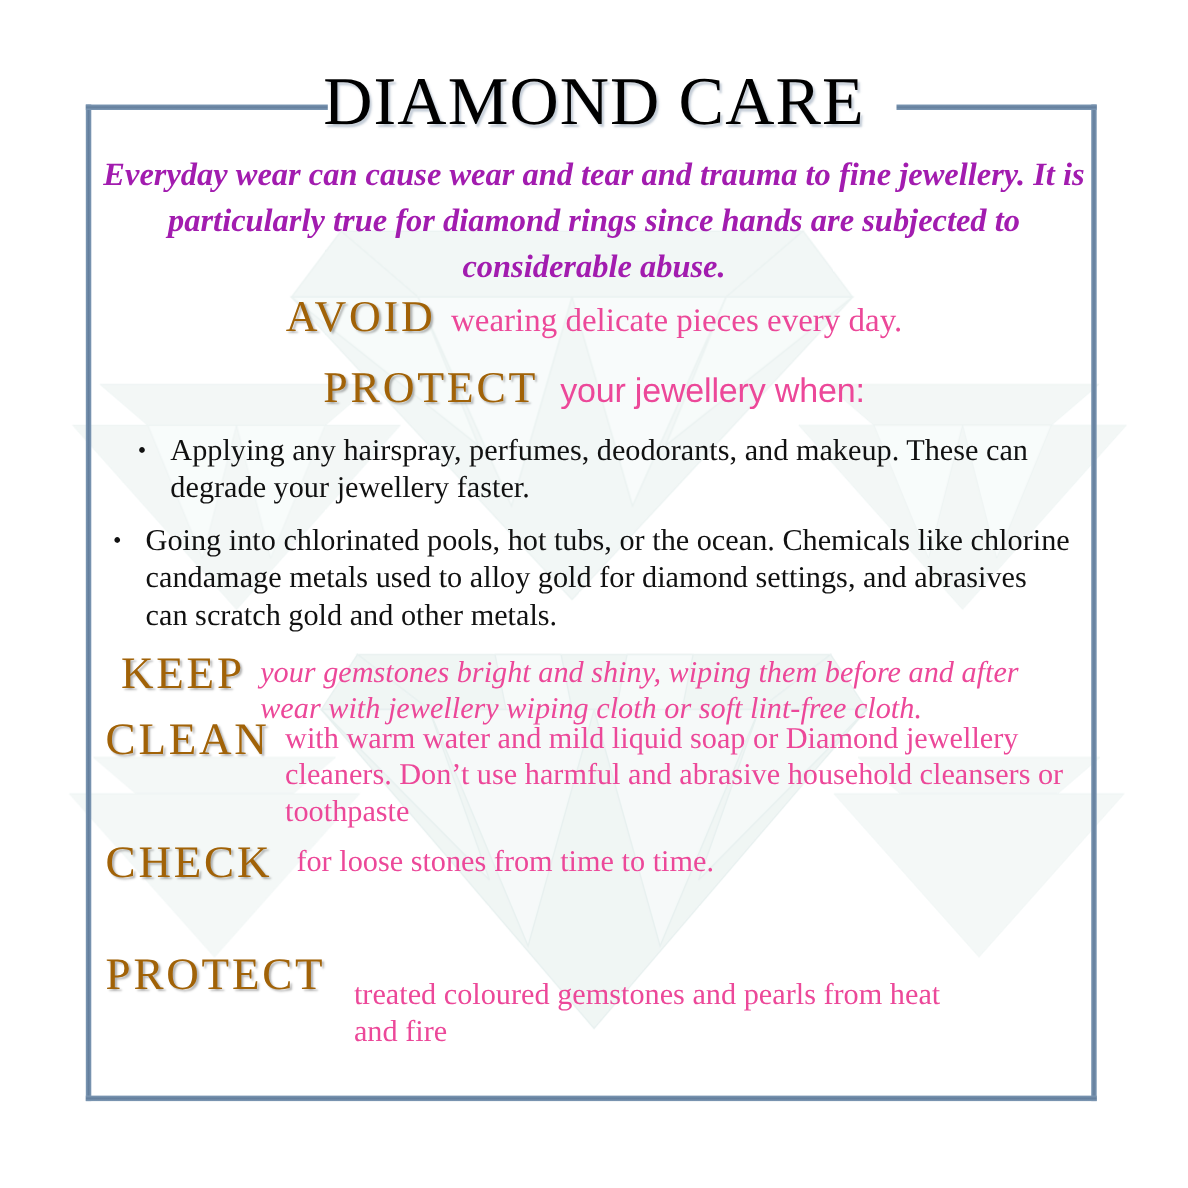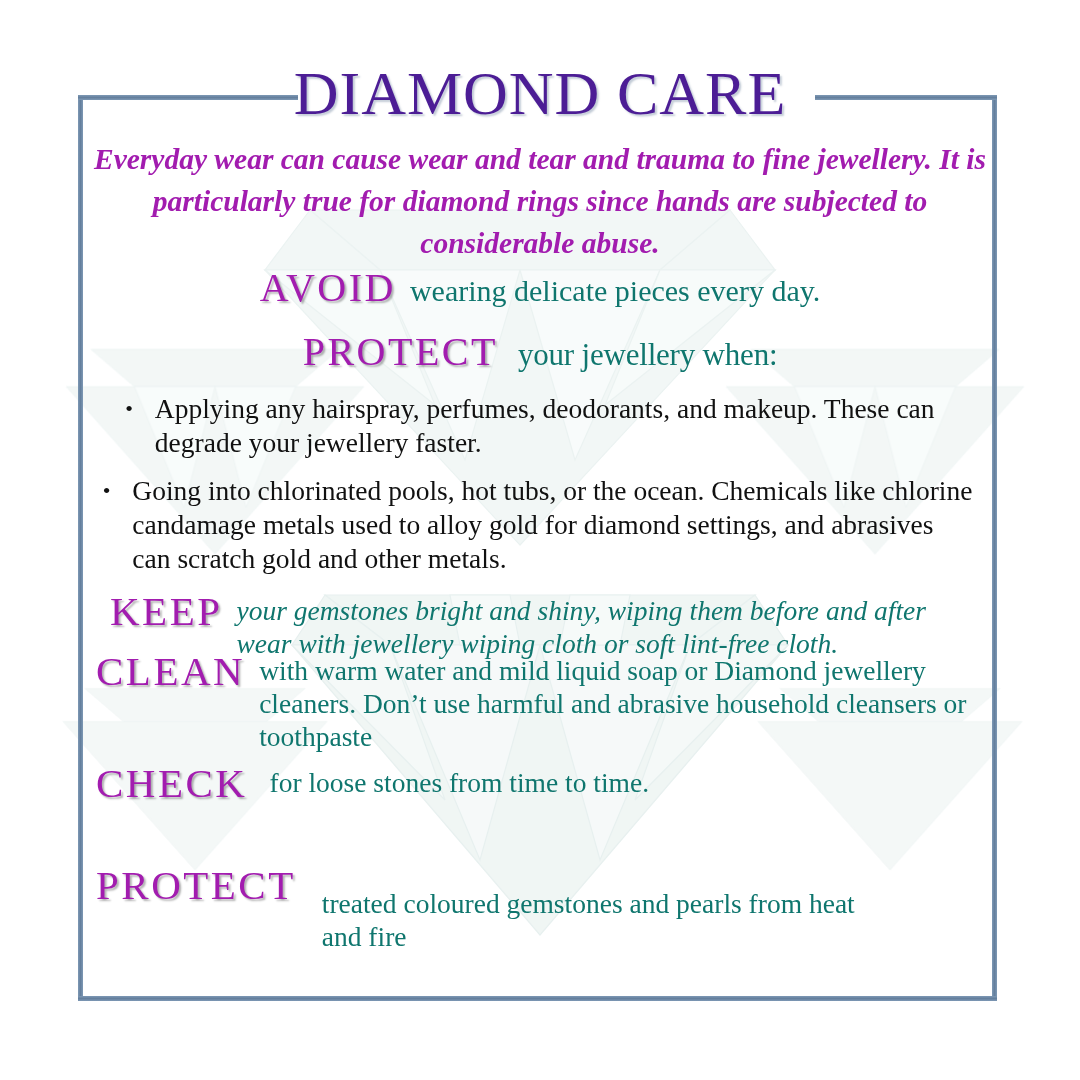--- a/index.html
+++ b/index.html
@@ -66,21 +66,21 @@
   #title {
     position: absolute;
     left: 0;
     top: 58px;
     width: 1080px;
     text-align: center;
     font-family: "Liberation Serif", "DejaVu Serif", serif;
     font-size: 62px;
     line-height: 70px;
     letter-spacing: 1px;
-    color: #4c1d95;
+    color: #000000;
     text-shadow: 2px 2px 2px rgba(120,140,165,0.45);
   }
 
   #intro {
     position: absolute;
     left: 88px;
     top: 138px;
     width: 904px;
     text-align: center;
     font-style: italic;
@@ -91,21 +91,21 @@
   }
 
   .section {
     position: absolute;
     left: 88px;
     width: 904px;
   }
 
   .lead {
     font-family: "Liberation Serif", "DejaVu Serif", serif;
-    color: #a21caf;
+    color: #a16207;
     letter-spacing: 2.5px;
     font-weight: 400;
     text-shadow: 2px 2px 2px rgba(0,0,0,0.30);
     white-space: nowrap;
   }
 
   
   .row-center {
     display: flex;
     align-items: baseline;
@@ -130,24 +130,24 @@
   }
   .row-hang .body {
     font-size: 27.5px;
     line-height: 33px;
     padding-left: 14px;
     padding-top: 6px;
   }
 
   .body {
     font-family: "Liberation Serif", "DejaVu Serif", serif;
-    color: #0f766e;
+    color: #ec4899;
   }
   .body.sans {
-    font-family: Liberation Serif, serif;
+    font-family: Liberation Sans, sans-serif;
     letter-spacing: -0.2px;
   }
 
   
   .bullets { position: absolute; left: 88px; width: 904px; }
   .bullet-item {
     display: flex;
     align-items: flex-start;
     justify-content: center;
     margin-bottom: 8px;

